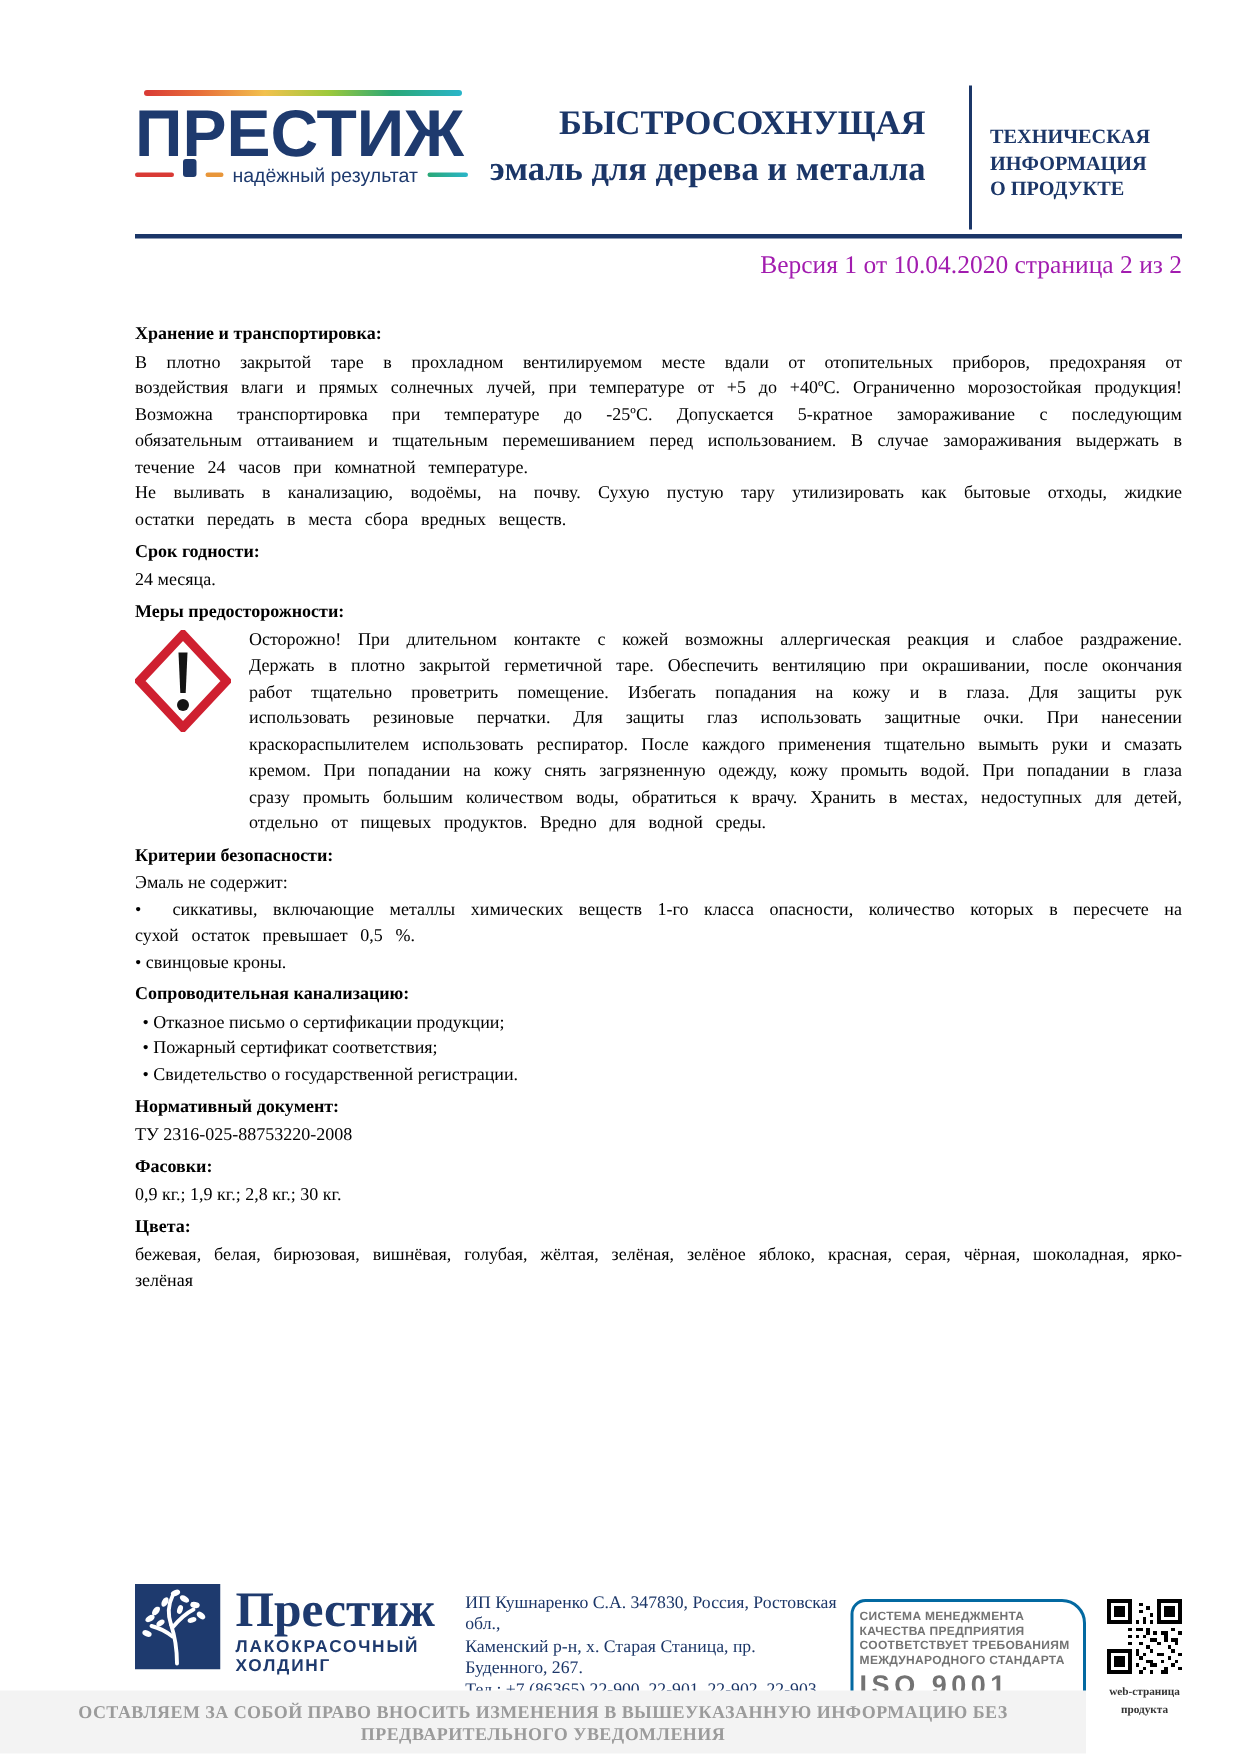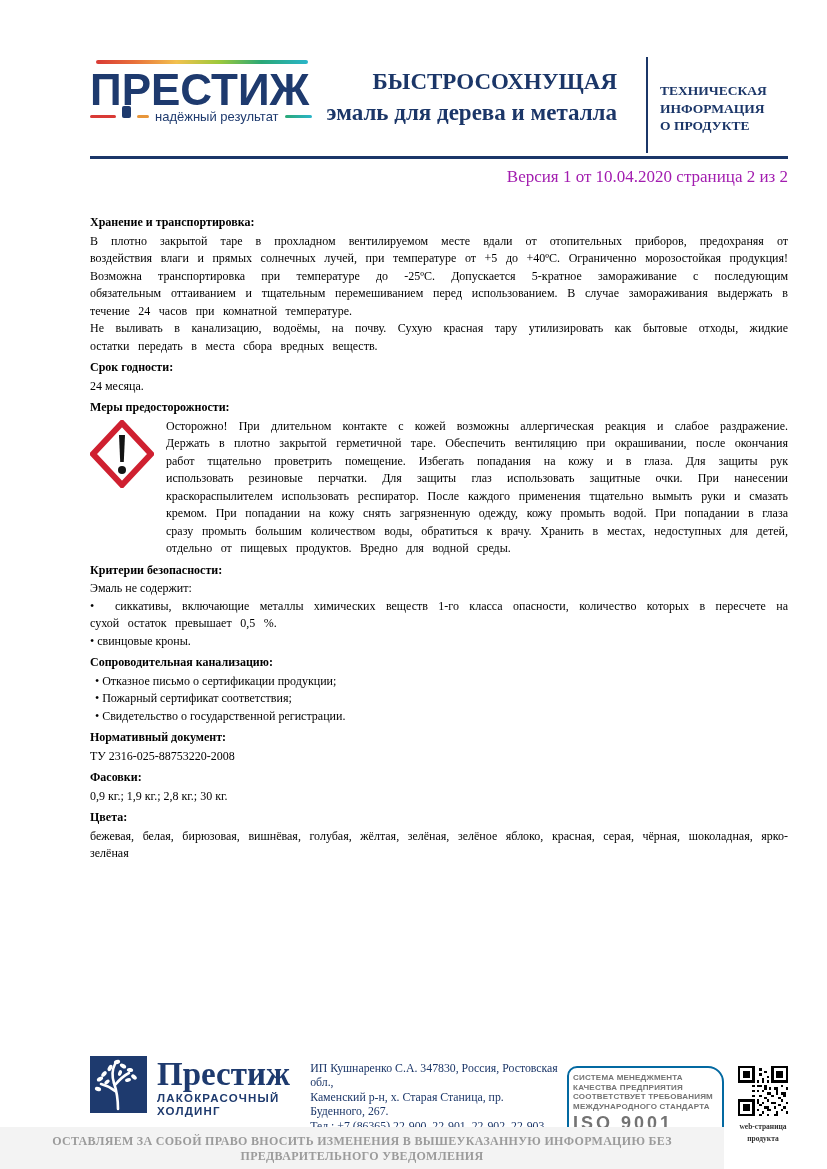--- a/index.html
+++ b/index.html
@@ -92,21 +92,21 @@
   </div>
 
   <div class="header-rule"></div>
   <div class="version">Версия 1 от 10.04.2020 страница 2 из 2</div>
 
   <div class="content">
 
     <div class="sec-h">Хранение и транспортировка:</div>
     <div class="just">В плотно закрытой таре в прохладном вентилируемом месте вдали от отопительных приборов, предохраняя от воздействия влаги и прямых солнечных лучей, при температуре от +5 до +40ºС. Ограниченно морозостойкая продукция! Возможна транспортировка при температуре до -25ºС. Допускается 5-кратное замораживание с последующим обязательным оттаиванием и тщательным перемешиванием перед использованием. В случае замораживания выдержать в течение 24 часов при комнатной температуре.</div>
 
-    <div class="just">Не выливать в канализацию, водоёмы, на почву. Сухую красная тару утилизировать как бытовые отходы, жидкие остатки передать в места сбора вредных веществ.</div>
+    <div class="just">Не выливать в канализацию, водоёмы, на почву. Сухую пустую тару утилизировать как бытовые отходы, жидкие остатки передать в места сбора вредных веществ.</div>
 
     <div class="sec-h">Срок годности:</div>
     <div class="plain">24 месяца.</div>
 
     <div class="sec-h">Меры предосторожности:</div>
     <div class="warn-wrap">
       <div class="warn-icon">
         <svg width="64" height="68" viewBox="0 0 64 68">
           <polygon points="32,3 61,34 32,65 3,34" fill="#ffffff" stroke="#cf2030" stroke-width="6"></polygon>
           <path d="M29 15 h6 l-1.2 27 h-3.6 z" fill="#141414"></path>

